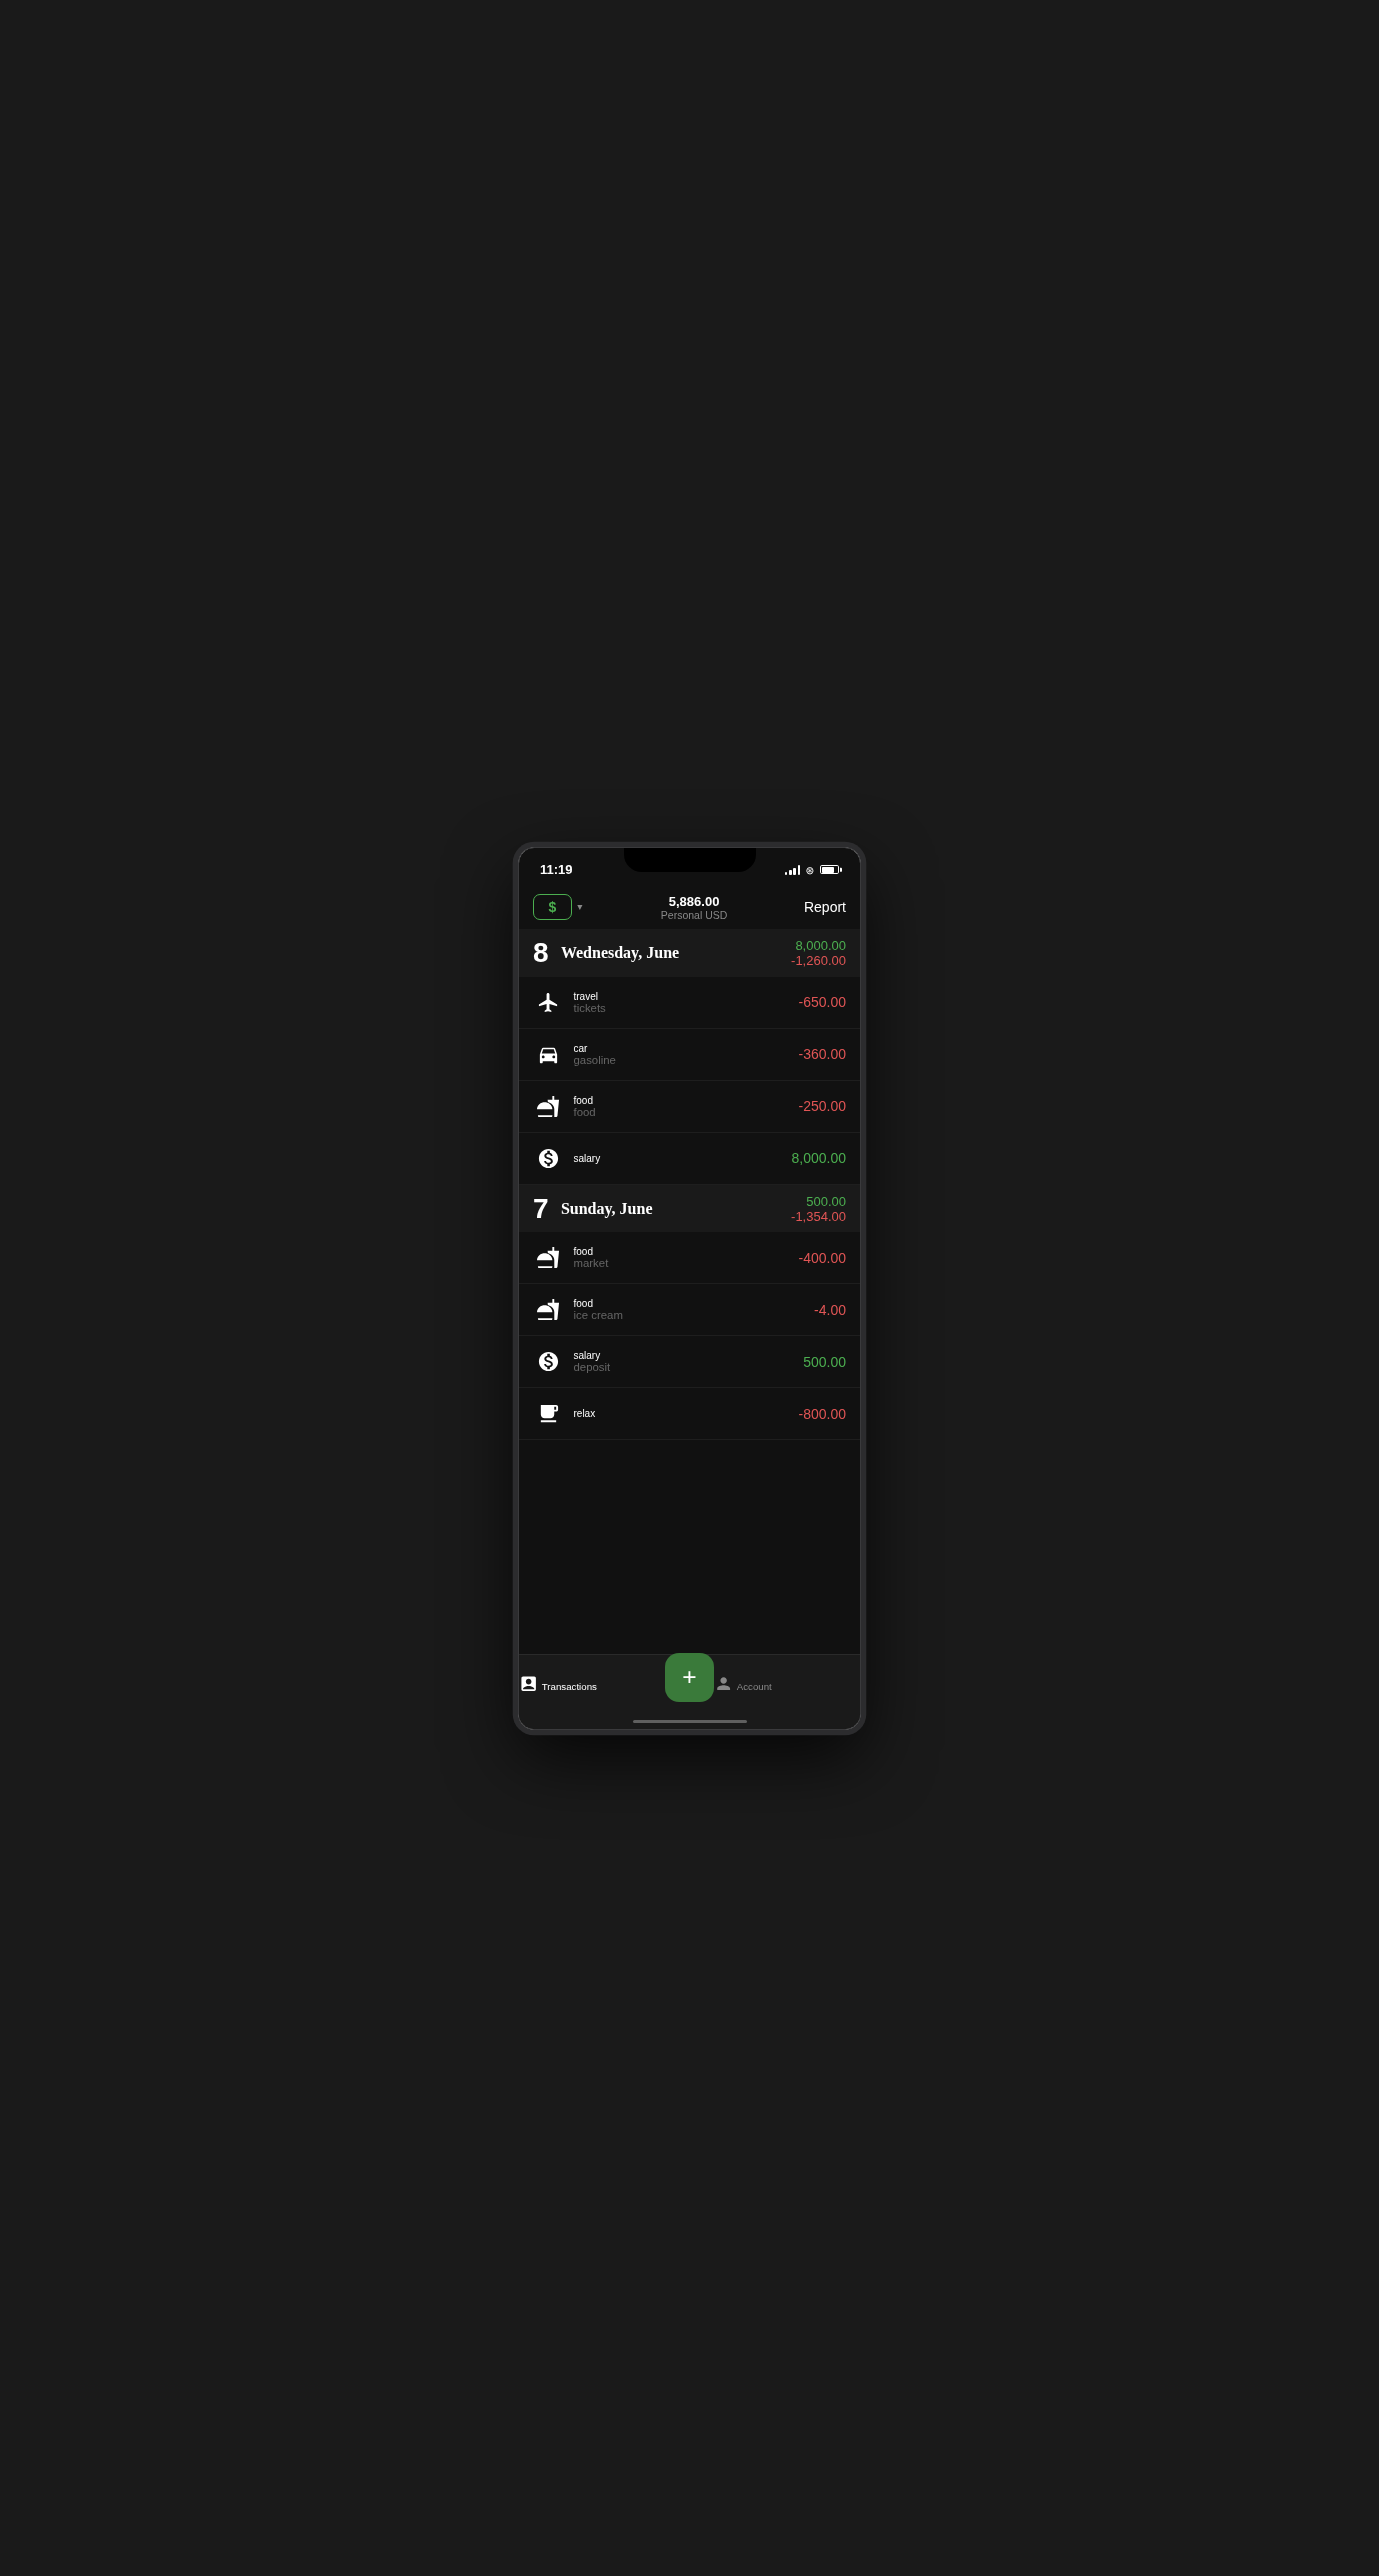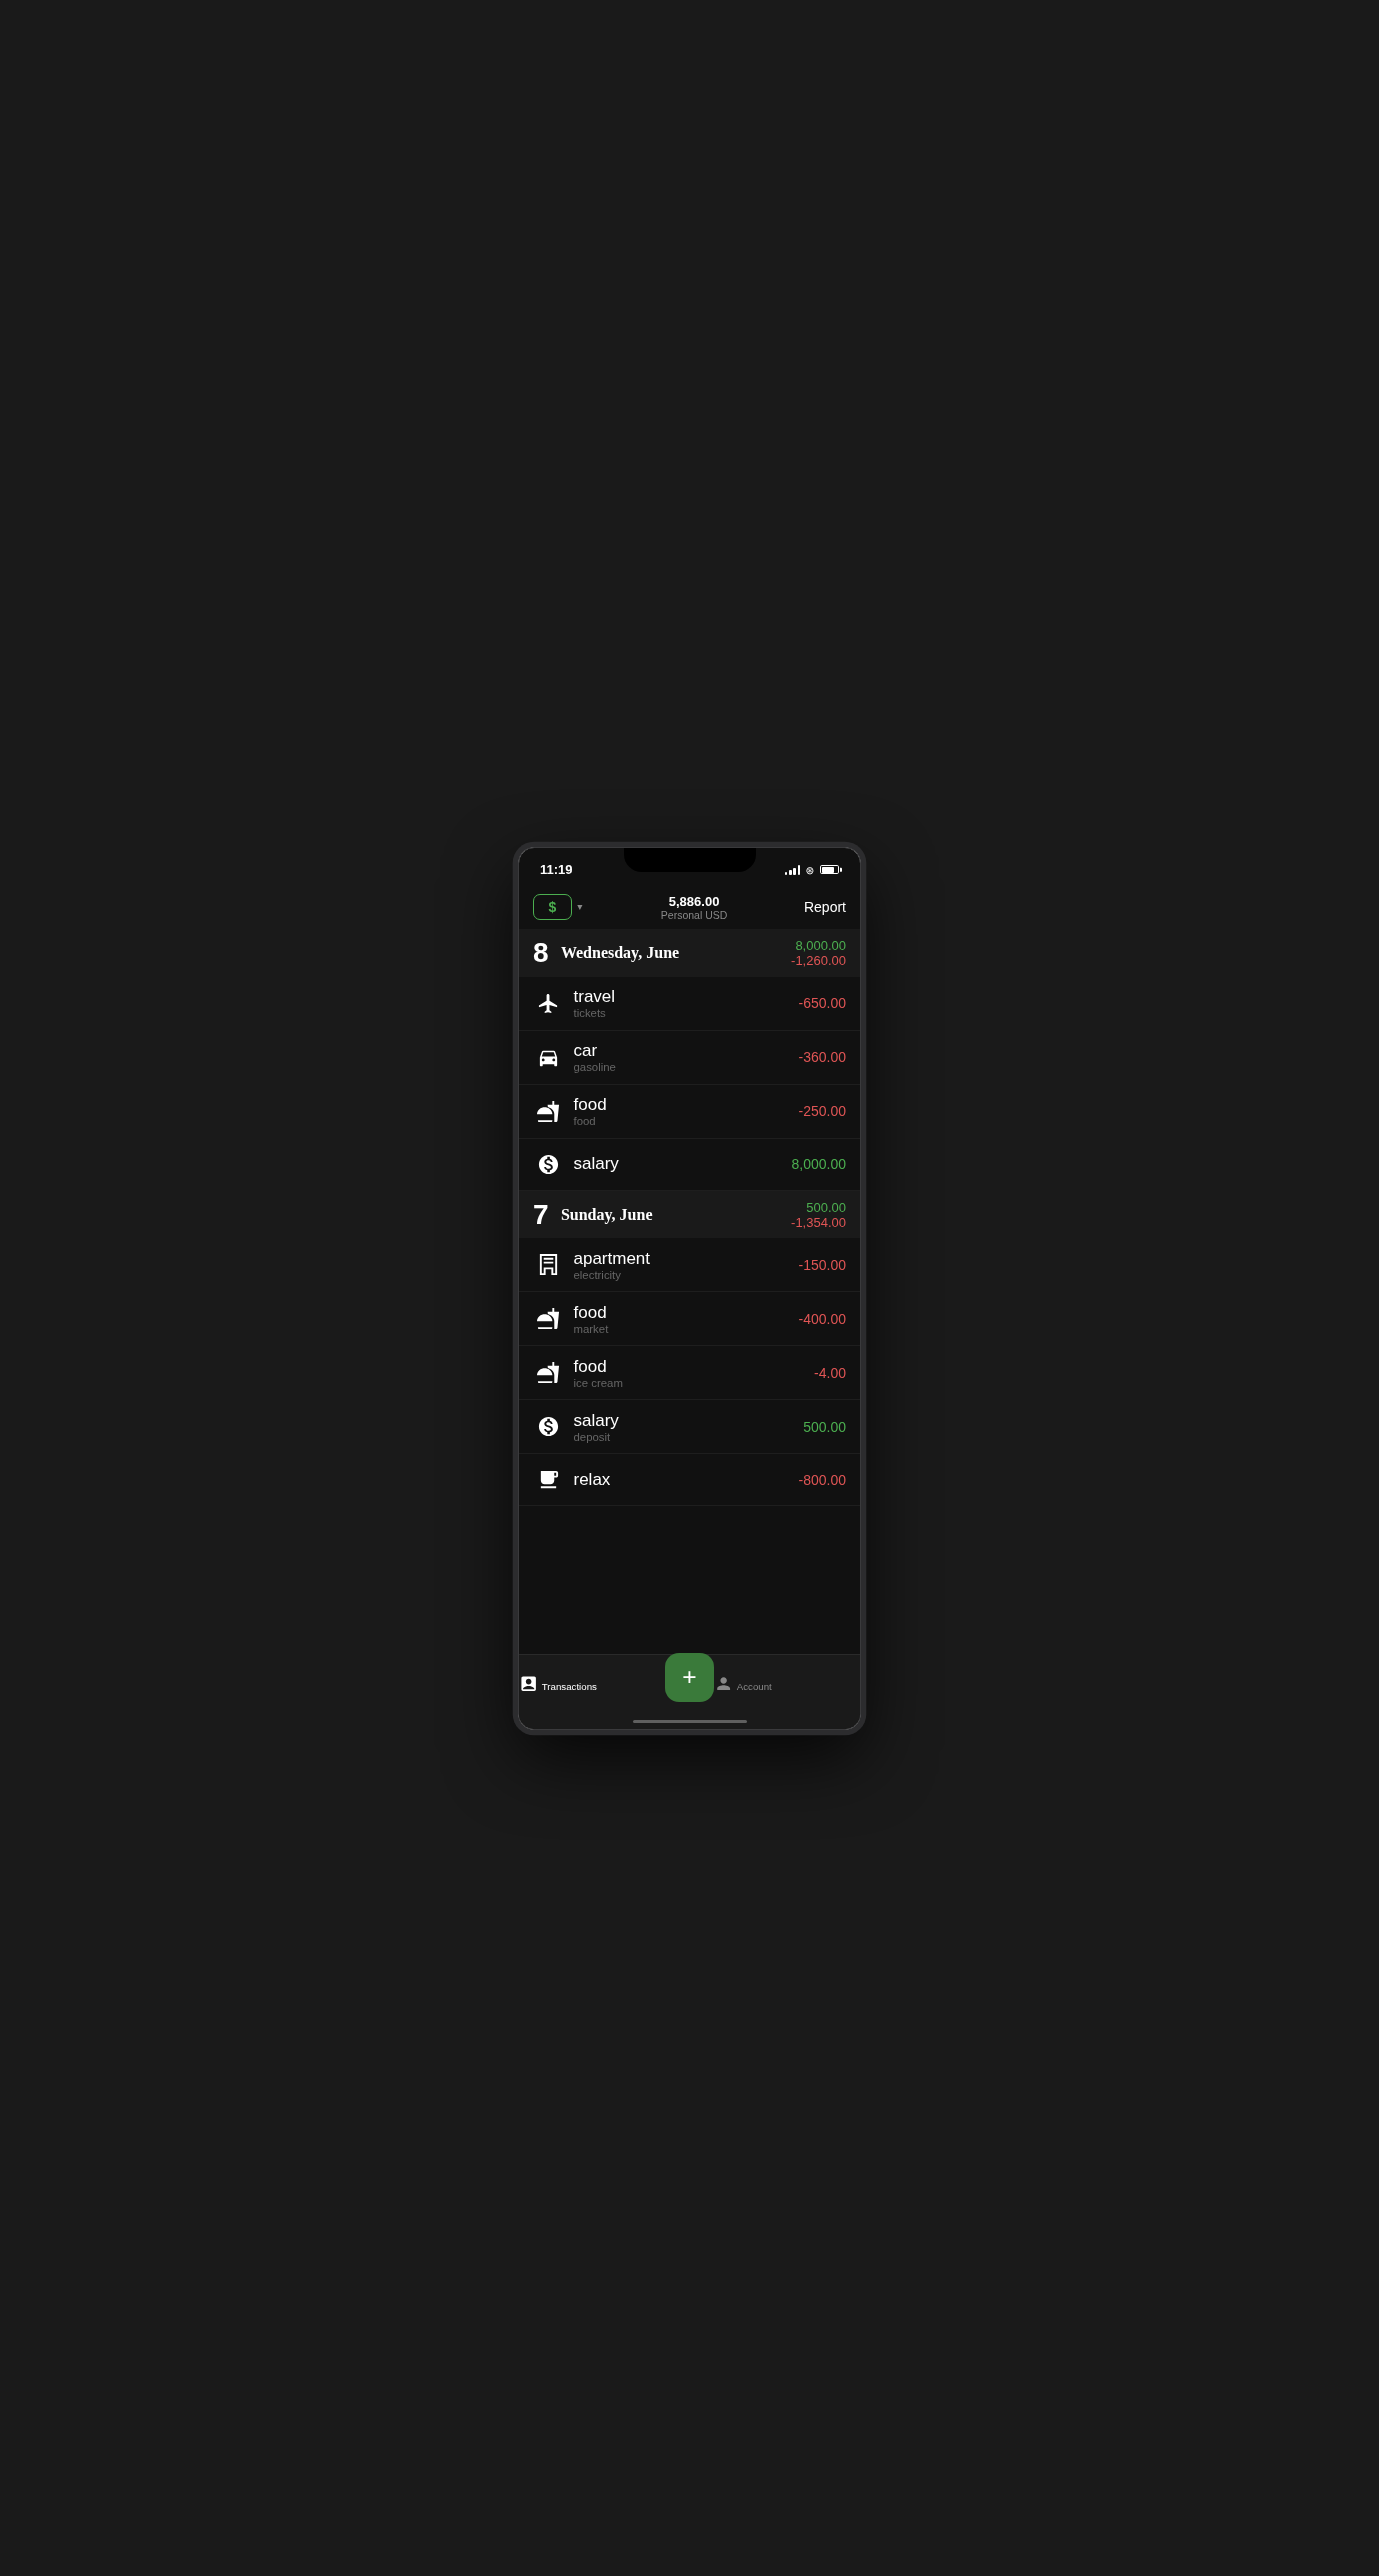--- a/index.html
+++ b/index.html
@@ -255,21 +255,21 @@
       height: 23px;
       fill: #fff;
     }
 
     .transaction-details {
       flex: 1;
     }
 
     .transaction-category {
       color: #fff;
-      font-size: 17px;
+      font-size: 10px;
       font-weight: 400;
     }
 
     .transaction-note {
       color: #666;
       font-size: 11.4px;
     }
 
     .transaction-amount {
       font-size: 14px;
@@ -503,32 +503,20 @@
         <div class="day-left">
           <span class="day-number">7</span>
           <span class="day-name">Sunday, June</span>
         </div>
         <div class="day-totals">
           <div class="day-income">500.00</div>
           <div class="day-expense">-1,354.00</div>
         </div>
       </div>
 
-      <div class="transaction-item">
-        <div class="transaction-icon">
-          <svg viewBox="0 0 24 24" xmlns="http://www.w3.org/2000/svg">
-            <path d="M17 11H7V9h10v2zm0-4H7V5h10v2zm4-6H3v22h6v-6h6v6h6V1zm-2 20h-2v-6H7v6H5V3h14v18z"></path>
-          </svg>
-        </div>
-        <div class="transaction-details">
-          <div class="transaction-category">apartment</div>
-          <div class="transaction-note">electricity</div>
-        </div>
-        <span class="transaction-amount amount-negative">-150.00</span>
-      </div>
 
       <div class="transaction-item">
         <div class="transaction-icon">
           <svg viewBox="0 0 24 24" xmlns="http://www.w3.org/2000/svg">
             <path d="M18.06 22.99h1.66c.84 0 1.53-.64 1.63-1.46L23 5.05h-5V1h-1.97v4.05h-4.97l.3 2.34c1.71.47 3.31 1.32 4.27 2.26 1.44 1.42 2.43 2.89 2.43 5.29v8.05zM1 21.99V21h15.03v.99c0 .55-.45 1-1.01 1H2.01c-.56 0-1.01-.45-1.01-1zm15.03-7c0-2.4-1.02-3.87-2.48-5.29-1.46-1.43-3.79-2.05-5.55-2.05-1.76 0-4.09.62-5.55 2.05-1.46 1.42-2.45 2.89-2.45 5.29h16.03z"></path>
           </svg>
         </div>
         <div class="transaction-details">
           <div class="transaction-category">food</div>
           <div class="transaction-note">market</div>

